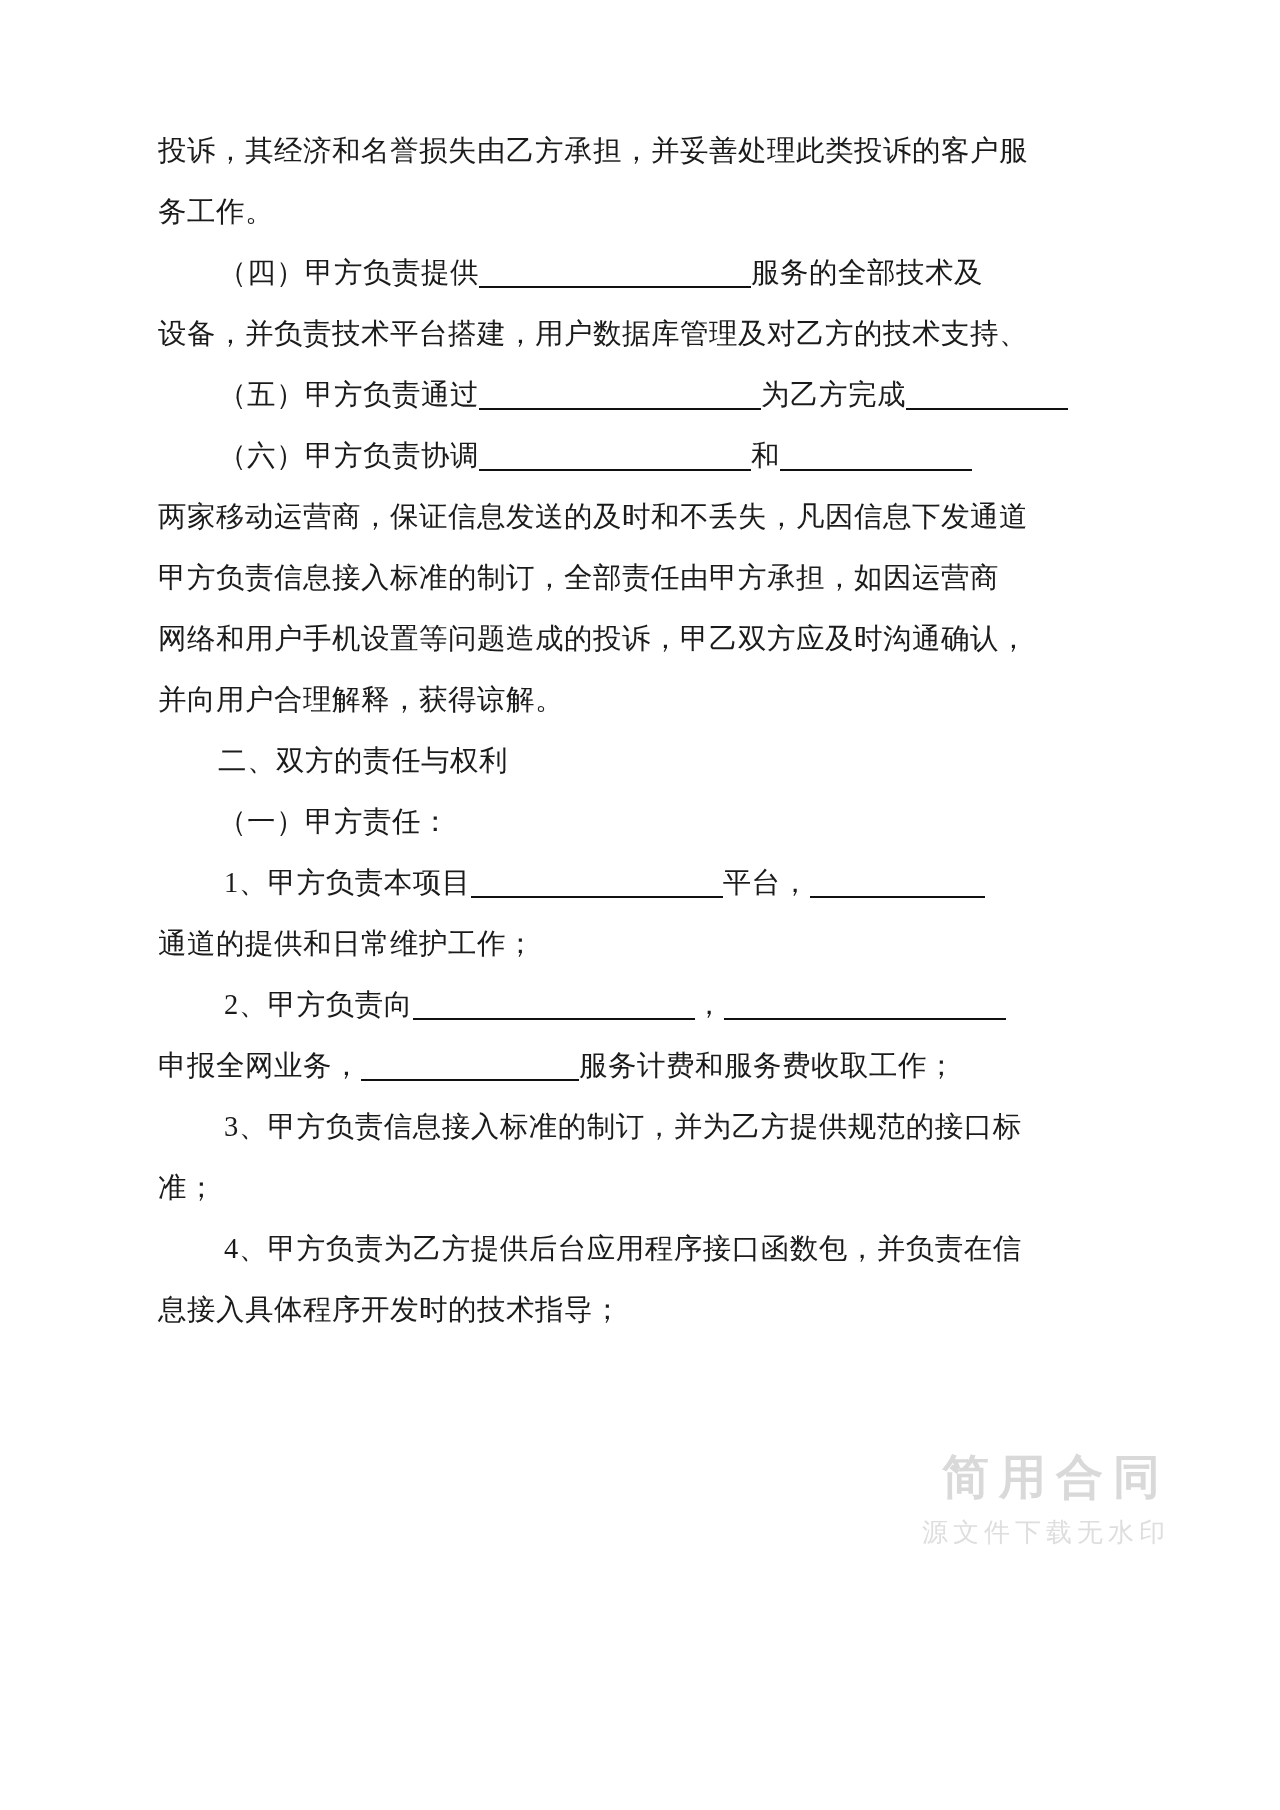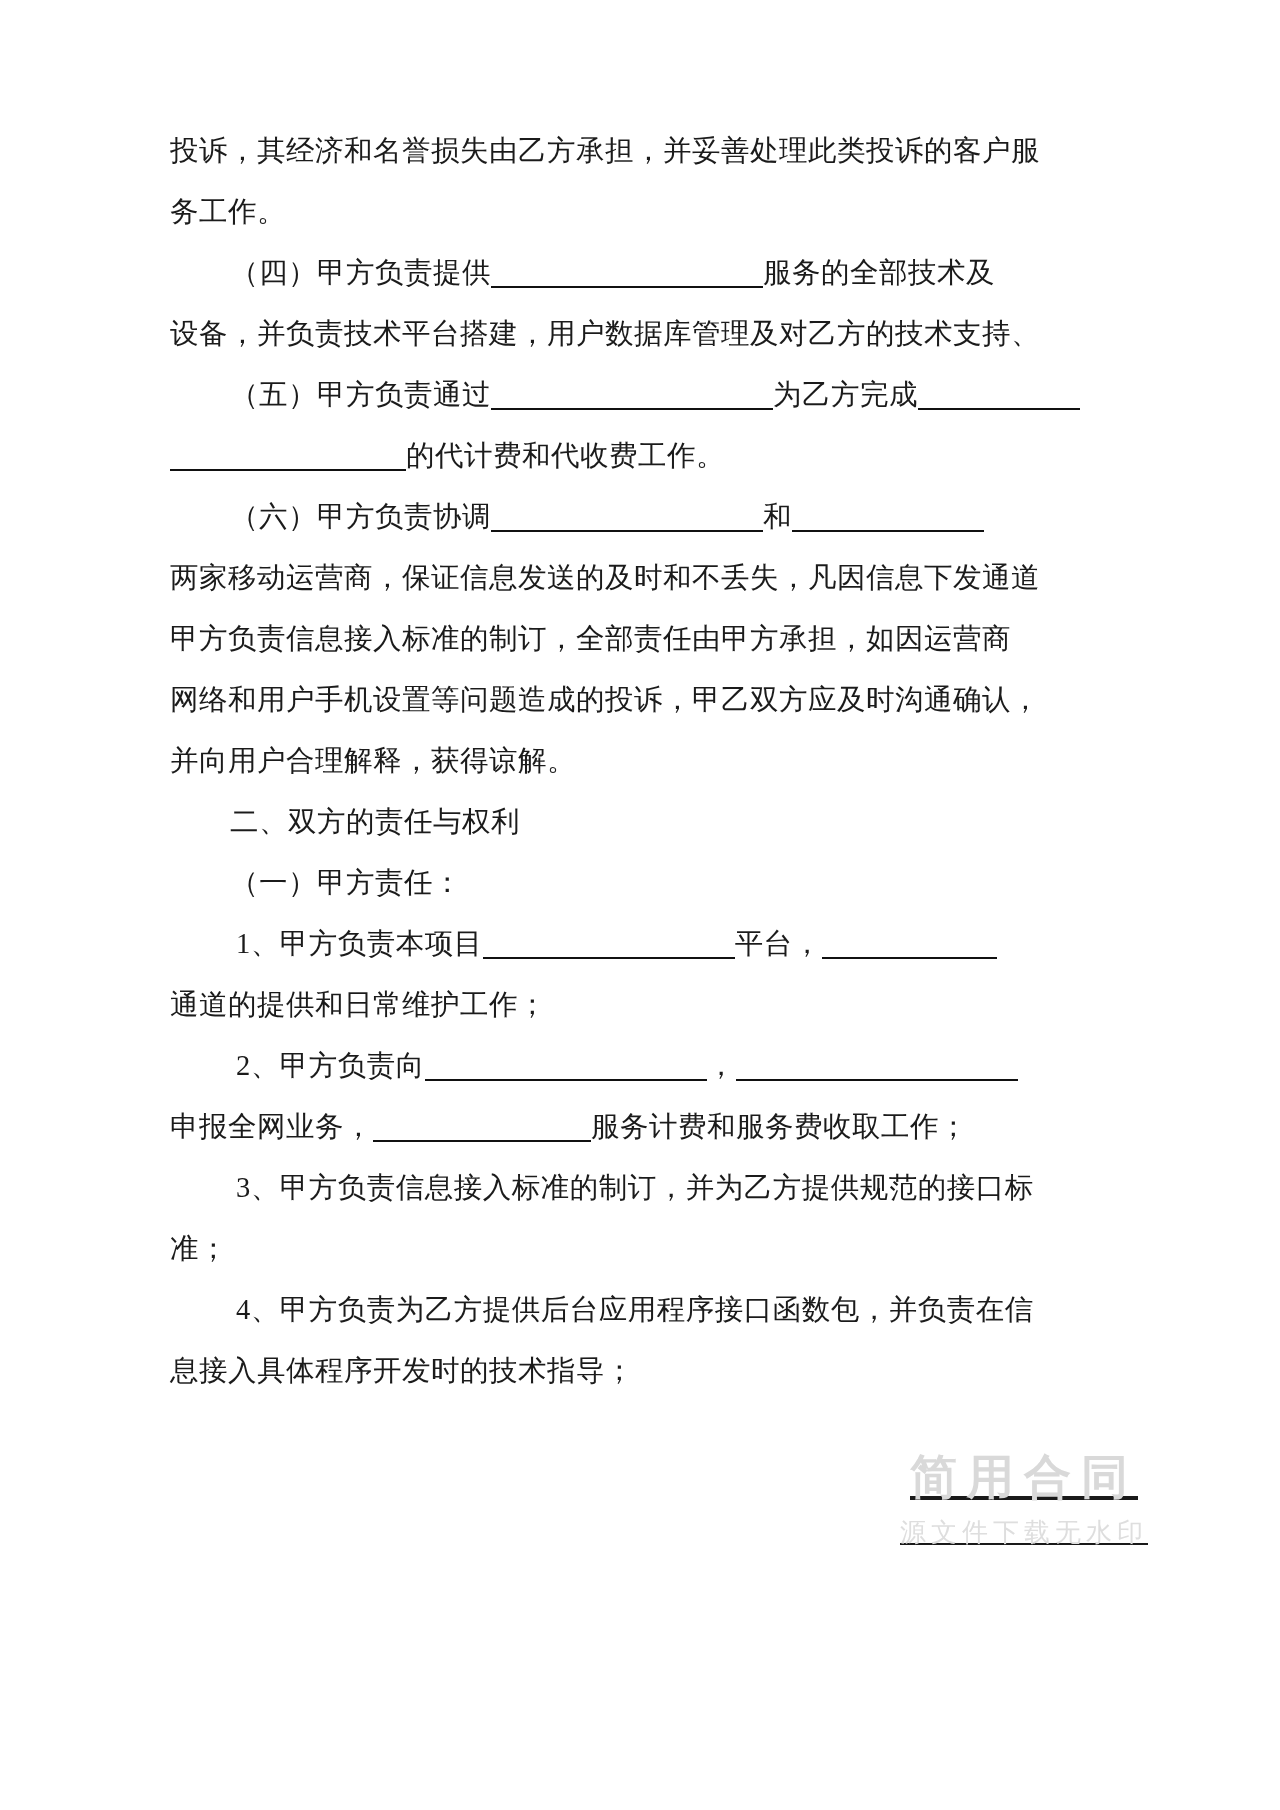--- a/index.html
+++ b/index.html
@@ -20,21 +20,21 @@
     position: absolute;
     left: 0;
     top: 0;
     width: 1280px;
     height: 1810px;
     background: #ffffff;
   }
 
   .doc-body {
     position: absolute;
-    left: 170px;
+    left: 158px;
     top: 120px;
     width: 790px;
   }
 
   
   .line {
     height: 61px;
     line-height: 61px;
     white-space: nowrap;
     font-size: 28.5px;
@@ -71,26 +71,25 @@
   .b-175 { width: 175px; }
   .b-190 { width: 192px; }
   .b-230 { width: 236px; }
   .b-250 { width: 252px; }
   .b-160 { width: 162px; }
   .b-215 { width: 218px; }
 
   
   .watermark {
     position: absolute;
-    right: 132px;
+    right: 110px;
     bottom: 260px;
-    text-align: center;
+    text-align: right;
     user-select: none;
     pointer-events: none;
-    text-decoration: underline;
   }
   .wm-main {
     font-family: "DejaVu Sans", "Liberation Sans", sans-serif;
     font-size: 47px;
     font-weight: 700;
     letter-spacing: 10px;
     color: #d9d9d9;
     line-height: 1.05;
     white-space: nowrap;
   }
@@ -125,23 +124,20 @@
 
     <div class="line">
       <span class="txt">设备，并负责技术平台搭建，用户数据库管理及对乙方的技术支持、</span>
     </div>
 
 
     <div class="line indent">
       <span class="txt">（五）甲方负责通过</span><span class="blank b-280"></span><span class="txt">为乙方完成</span><span class="blank b-160"></span>
     </div>
 
-    <div class="line">
-      <span class="blank b-230"></span><span class="txt">的代计费和代收费工作。</span>
-    </div>
 
     <div class="line indent">
       <span class="txt">（六）甲方负责协调</span><span class="blank b-270"></span><span class="txt">和</span><span class="blank b-190"></span>
     </div>
 
     <div class="line">
       <span class="txt">两家移动运营商，保证信息发送的及时和不丢失，凡因信息下发通道</span>
     </div>
 
     <div class="line">

